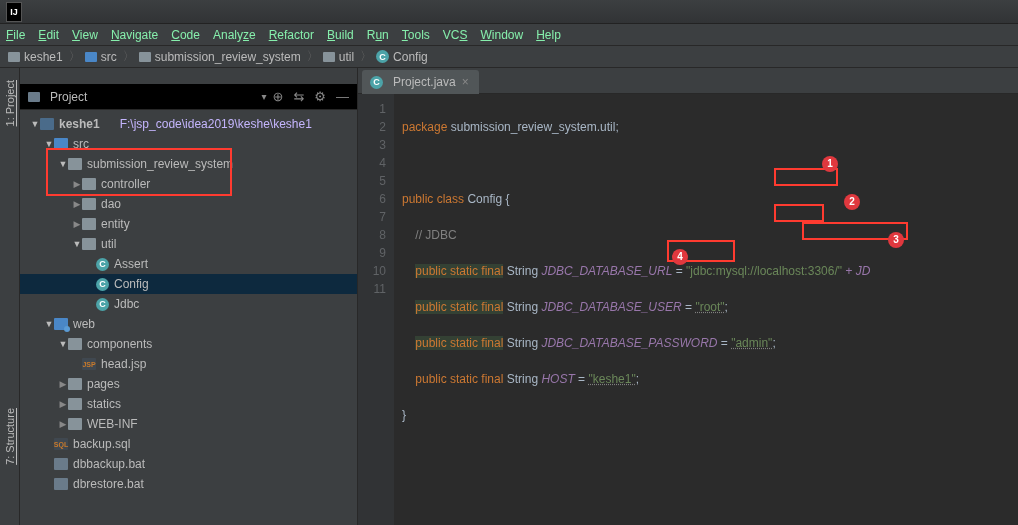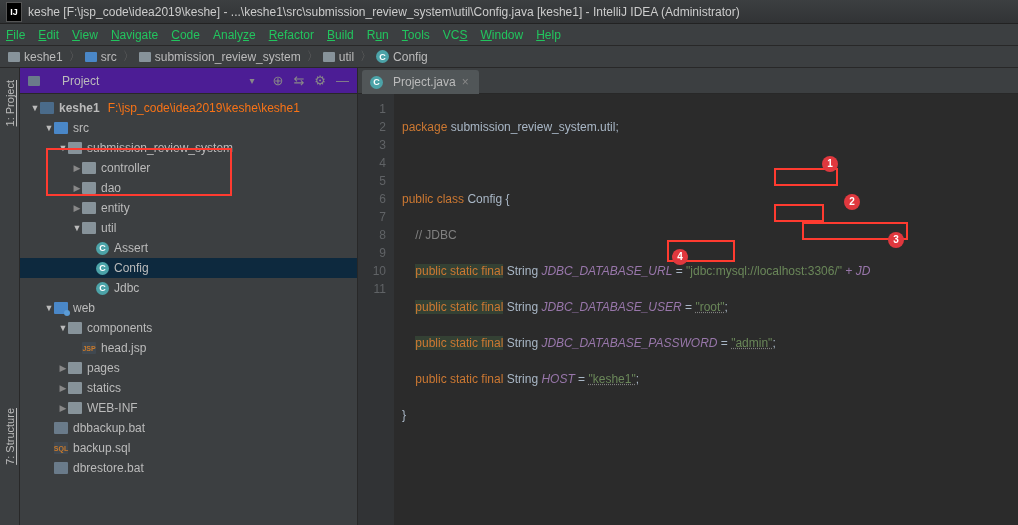--- a/index.html
+++ b/index.html
@@ -1,34 +1,34 @@
 <!DOCTYPE html>
 <html><head>
 <meta charset="utf-8">
 <style>
 * { margin: 0; padding: 0; box-sizing: border-box; font-family: "Segoe UI", Tahoma, sans-serif; }
 body { width: 1018px; height: 525px; background: #3c3f41; color: #bbbbbb; font-size: 12px; overflow: hidden; position: relative; }
 .titlebar { height: 24px; background: linear-gradient(#3c3f41,#313335); display: flex; align-items: center; padding: 0 6px; border-bottom: 1px solid #222; }
 .titlebar .ij-icon { width: 16px; height: 20px; background: #000; display: inline-flex; align-items: center; justify-content: center; color: #fff; font-weight: bold; font-size: 9px; margin-right: 6px; border: 1px solid #555; }
 .titlebar-text { color: #ccc; font-size: 12px; }
 .menubar { height: 22px; background: #3c3f41; display: flex; align-items: center; padding: 0 6px; border-bottom: 1px solid #282828; }
-.menubar span { margin-right: 13px; color: #22c55e; cursor: default; }
+.menubar span { margin-right: 13px; color: #86efac; cursor: default; }
 .menubar span u { text-decoration: underline; }
 .breadcrumb { height: 22px; background: #3c3f41; display: flex; align-items: center; padding: 0 8px; border-bottom: 1px solid #282828; }
 .breadcrumb .crumb { display: flex; align-items: center; margin-right: 2px; color: #bbb; }
 .breadcrumb .sep { color: #666; margin: 0 4px; }
 .folder-icon { width: 12px; height: 10px; background: #87939a; display: inline-block; margin-right: 4px; border-radius: 1px; }
 .folder-icon.blue { background: #4a87c7; }
 .c-icon { width: 13px; height: 13px; border-radius: 50%; background: #4ca3a8; color: #fff; font-size: 9px; display: inline-flex; align-items: center; justify-content: center; margin-right: 4px; font-weight: bold; }
 .main { display: flex; height: calc(100% - 68px); }
 .side-tabs { width: 20px; background: #3c3f41; border-right: 1px solid #282828; display: flex; flex-direction: column; align-items: center; padding-top: 6px; }
 .side-tab { writing-mode: vertical-rl; transform: rotate(180deg); color: #bbb; font-size: 11px; padding: 6px 2px; cursor: default; text-decoration: underline; }
 .side-tab.struct { margin-top: 270px; }
 .project-panel { width: 338px; background: #3c3f41; border-right: 1px solid #282828; display: flex; flex-direction: column; }
-.panel-header { height: 26px; background: #4c1d95; display: flex; align-items: center; padding: 0 8px; border-bottom: 1px solid #282828; gap: 18px; }
+.panel-header { height: 26px; background: #000000; display: flex; align-items: center; padding: 0 8px; border-bottom: 1px solid #282828; gap: 6px; margin-top: 16px; }
 .panel-title { color: #bbb; font-size: 12px; flex: 1; }
 .chev { color: #888; font-size: 10px; }
 .panel-icons { display: flex; gap: 10px; color: #888; font-size: 13px; }
 .tree { flex: 1; overflow: auto; padding-top: 4px; }
 .tree-row { display: flex; align-items: center; height: 20px; padding-left: 6px; cursor: default; position: relative; }
 .tree-row.sel { background: #0d293e; }
 .tr-ar { width: 10px; text-align: center; color: #888; font-size: 9px; }
 .tr-ar.open { color: #bbb; }
 .indent { display: inline-block; }
 .node-icon { width: 14px; height: 12px; margin-right: 5px; display: inline-flex; align-items: center; justify-content: center; font-size: 10px; }
@@ -36,21 +36,21 @@
 .fi-src { background: #4a87c7; border-radius: 1px; }
 .fi-pkg { background: #87939a; border-radius: 1px; }
 .fi-folder { background: #87939a; border-radius: 1px; }
 .fi-web { background: #4a87c7; border-radius: 1px; position: relative; }
 .fi-web::after { content: ""; position:absolute; right:-2px; bottom:-2px; width:6px; height:6px; background:#5b9bd5; border-radius:50%; }
 .fi-class { width: 13px; height: 13px; border-radius: 50%; background: #4ca3a8; color: #fff; font-size: 9px; font-weight: bold; display: inline-flex; align-items:center; justify-content:center; }
 .fi-jsp { background: #404850; color: #c97a2b; font-size: 7px; font-weight: bold; border-radius:1px; padding: 0 1px; }
 .fi-sql { background: #404850; color: #c97a2b; font-size: 7px; font-weight: bold; border-radius:1px; padding:0 1px;}
 .fi-bat { background: #6a7b8a; border-radius: 1px; }
 .tree-label { color: #bbb; }
-.tree-path { color: #f97316; margin-left: 8px; }
+.tree-path { color: #c4b5fd; margin-left: 20px; }
 .red-box { position: absolute; border: 2px solid #ff3b30; pointer-events: none; }
 .editor-area { flex: 1; display: flex; flex-direction: column; background: #2b2b2b; }
 .editor-tabs { height: 26px; background: #3c3f41; display: flex; align-items: flex-end; border-bottom: 1px solid #282828; }
 .ed-tab { height: 24px; background: #515658; display: flex; align-items: center; padding: 0 10px 0 8px; gap: 6px; color: #bbb; border-radius: 3px 3px 0 0; margin-left: 4px; margin-bottom: -1px; }
 .ed-tab .close { color: #888; font-size: 12px; }
 .editor-body { flex: 1; display: flex; overflow: hidden; font-family: "Consolas","Courier New",monospace; font-size: 12px; position: relative; }
 .gutter { width: 36px; background: #313335; text-align: right; padding: 6px 8px 0 0; color: #606366; line-height: 18px; }
 .code { flex: 1; padding: 6px 0 16px 8px; line-height: 18px; white-space: pre; color: #a9b7c6; position: relative; }
 .kw { color: #cc7832; }
 .str { color: #6a8759; }
@@ -59,21 +59,20 @@
 .pkg { color: #a9b7c6; }
 .badge { position: absolute; width: 16px; height: 16px; border-radius: 50%; background: #e0383e; color: #fff; font-size: 10px; font-weight: bold; display: flex; align-items: center; justify-content: center; z-index: 5; }
 .red-rect { position: absolute; border: 2px solid #ff3b30; z-index: 4; }
 .underline-dash { text-decoration: underline dotted #808080; }
 </style>
 </head>
 <body>
 
 <div class="titlebar">
   <span class="ij-icon">IJ</span>
-  <span class="titlebar-text">keshe [F:\jsp_code\idea2019\keshe] - ...\keshe1\src\submission_review_system\util\Config.java [keshe1] - IntelliJ IDEA (Administrator)</span>
 </div>
 
 <div class="menubar">
   <span><u>F</u>ile</span>
   <span><u>E</u>dit</span>
   <span><u>V</u>iew</span>
   <span><u>N</u>avigate</span>
   <span><u>C</u>ode</span>
   <span>Analy<u>z</u>e</span>
   <span><u>R</u>efactor</span>
@@ -219,27 +218,27 @@
           <span class="tree-label">statics</span>
         </div>
       <div class="tree-row">
           <span class="indent" style="width:32px"></span>
           <span class="tr-ar">▶</span>
           <span class="node-icon fi-folder"></span>
           <span class="tree-label">WEB-INF</span>
         </div>
       <div class="tree-row">
           <span class="indent" style="width:28px"></span>
+          <span class="node-icon fi-sql">SQL</span>
+          <span class="tree-label">backup.sql</span>
+        </div>
+      <div class="tree-row">
+          <span class="indent" style="width:28px"></span>
           <span class="node-icon fi-bat"></span>
           <span class="tree-label">dbbackup.bat</span>
-        </div>
-      <div class="tree-row">
-          <span class="indent" style="width:28px"></span>
-          <span class="node-icon fi-sql">SQL</span>
-          <span class="tree-label">backup.sql</span>
         </div>
       <div class="tree-row">
           <span class="indent" style="width:28px"></span>
           <span class="node-icon fi-bat"></span>
           <span class="tree-label">dbrestore.bat</span>
         </div>
 
       <div class="red-box" style="left:46px; top:148px; width:186px; height:48px;"></div>
     </div>
   </div>

